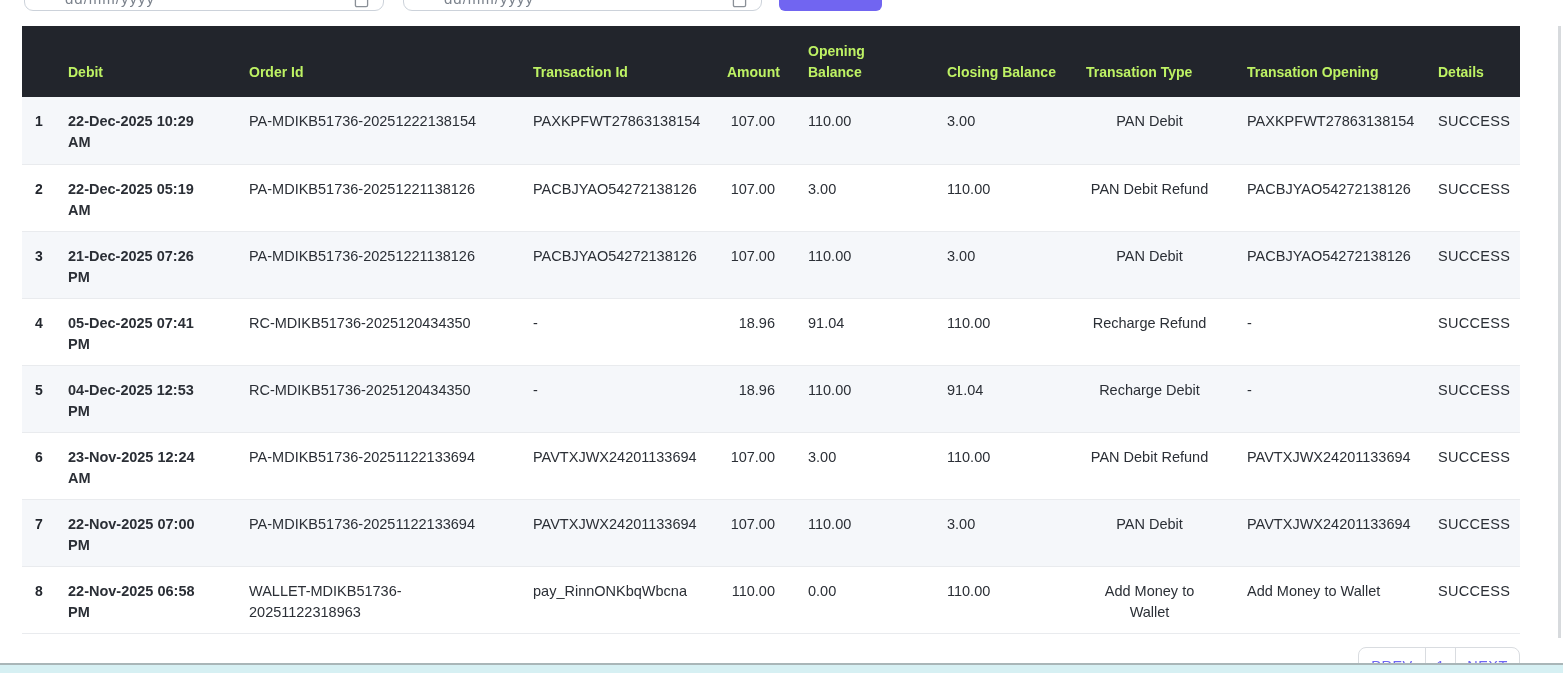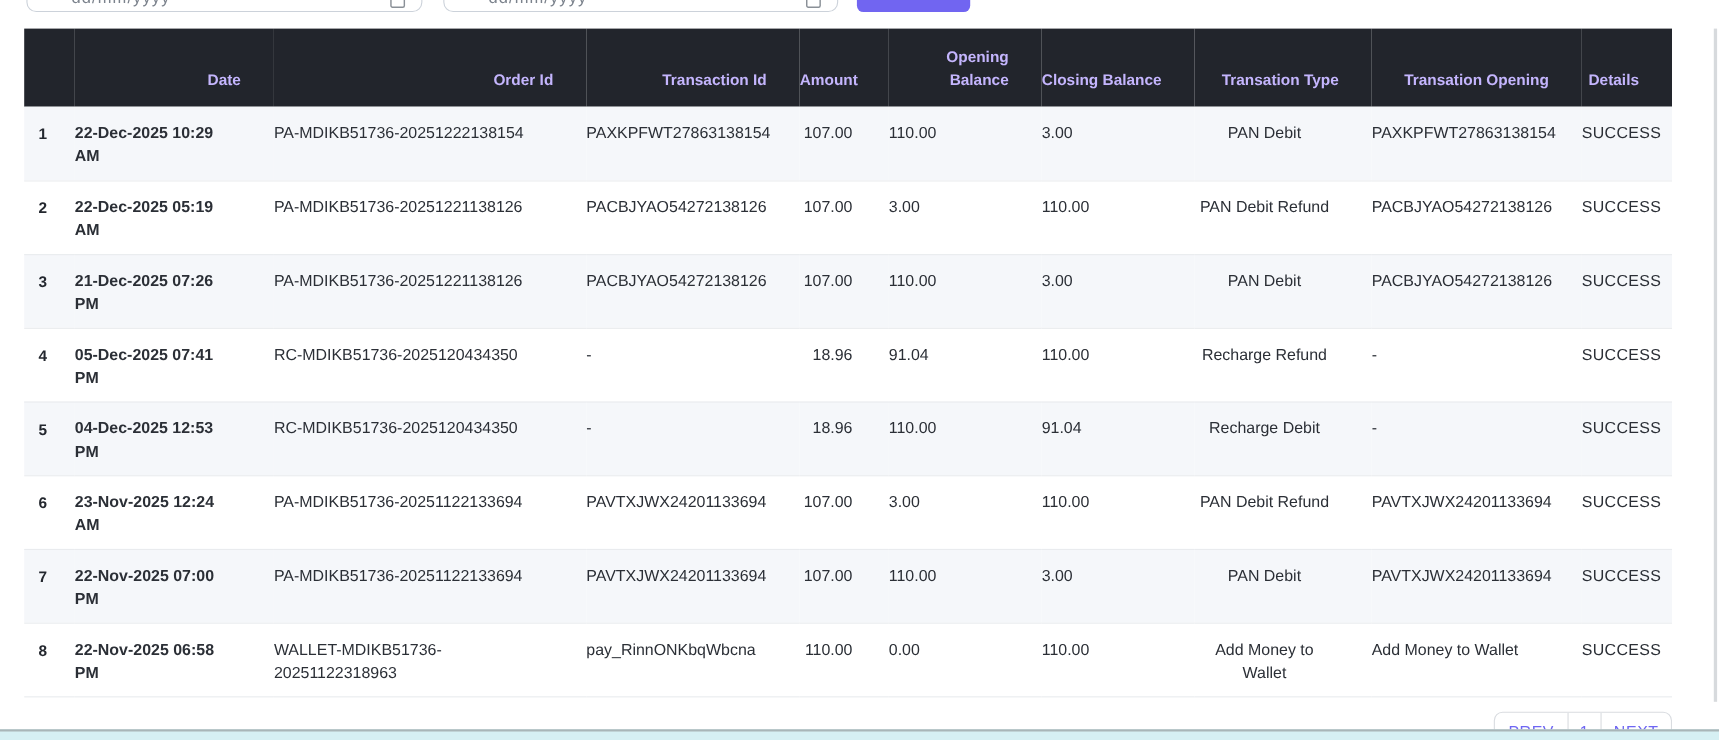--- a/index.html
+++ b/index.html
@@ -31,23 +31,23 @@
     background: #7165f1; border: none; border-radius: 6px;
     color: #fff; font-size: 14px; cursor: pointer;
   }
 
   
   .table-wrap { position: absolute; left: 22px; top: 26px; width: 1498px; }
   table { border-collapse: collapse; table-layout: fixed; width: 1498px; }
 
   thead tr { height: 71px; }
   thead th {
-    background: #22252c; color: #c4b5fd;
+    background: #22252c; color: #bef264;
     font-size: 14px; font-weight: 700; line-height: 21px;
-    text-align: right; vertical-align: bottom;
+    text-align: left; vertical-align: bottom;
     padding: 0 30px 14px 0;
   }
   th.col-num { padding-left: 13px; }
 
   tbody tr { height: 67px; border-bottom: 1px solid #e9ebee; background: #ffffff; }
   tbody tr:nth-child(odd) { background: #f5f7fa; }
   tbody td {
     font-size: 14.5px; color: #2b2f36; line-height: 21px;
     vertical-align: top; text-align: left;
     padding: 14px 30px 0 0;
@@ -123,21 +123,21 @@
         <col style="width:81px">
         <col style="width:139px">
       <col style="width:139px">
         <col style="width:161px">
         <col style="width:191px">
       <col style="width:82px">
     </colgroup>
     <thead>
       <tr>
         <th class="col-num"></th>
-        <th>Date</th>
+        <th>Debit</th>
         <th>Order Id</th>
         <th>Transaction Id</th>
         <th>Amount</th>
         <th>Opening Balance</th>
         <th>Closing Balance</th>
         <th>Transation Type</th>
         <th>Transation Opening</th>
         <th>Details</th>
       </tr>
     </thead>

